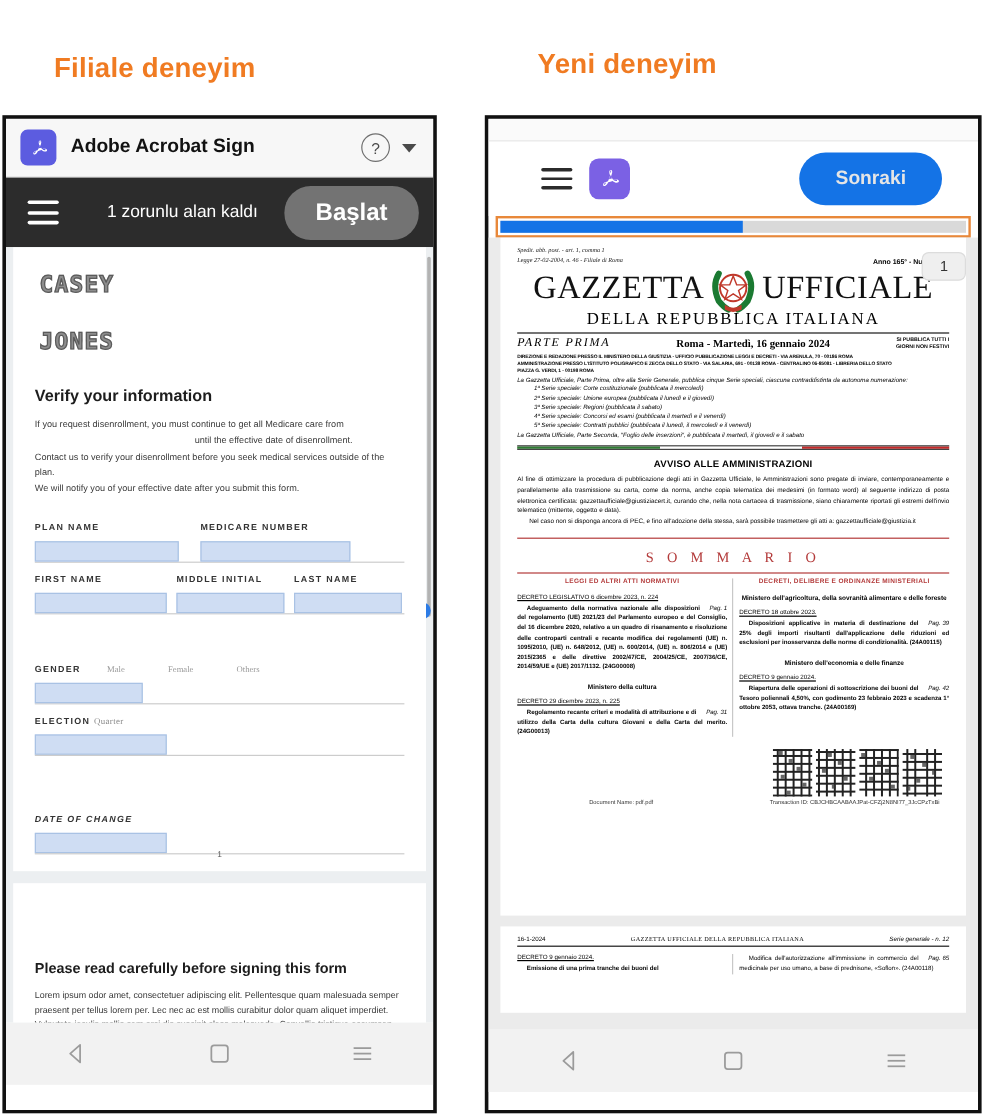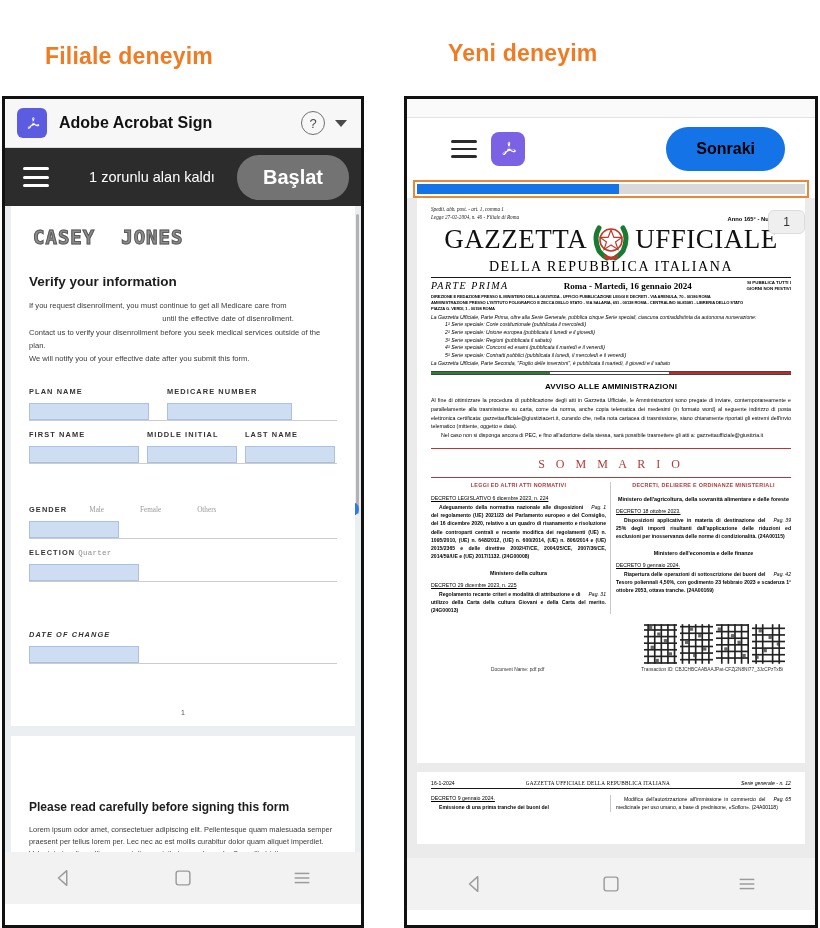--- a/index.html
+++ b/index.html
@@ -30,50 +30,50 @@
 
   .dark-bar{height:58px;background:#2c2c2c;display:flex;align-items:center;padding:0 12px;}
   .burger{width:26px;height:20px;display:flex;flex-direction:column;justify-content:space-between;margin-left:6px;flex:0 0 auto;}
   .burger i{display:block;height:3px;background:#fff;border-radius:2px;}
   .req-text{flex:1;text-align:center;color:#fff;font-size:14.5px;padding-left:18px;}
   .start-btn{background:#737373;color:#fff;border-radius:22px;padding:11px 26px;font-size:20px;font-weight:600;flex:0 0 auto;}
 
   .doc-scroll{position:relative;height:646px;background:#eceff1;overflow:hidden;}
   .doc-page{background:#fff;margin:0 6px;padding:14px 18px 10px 18px;box-sizing:border-box;position:relative;}
   .page1{height:520px;}
-  .stencil{display:flex;gap:26px;margin:6px 0 26px 4px;}
+  .stencil{display:flex;gap:26px;margin:6px 0 26px 4px;flex-direction:column;}
   .stencil span{font-family:"DejaVu Sans Mono",monospace;font-weight:bold;font-size:19px;letter-spacing:1px;
     color:#8d8d8d;-webkit-text-stroke:1px #5a5a5a;
     background:linear-gradient(180deg,#cfcfcf 0%,#8e8e8e 45%,#e3e3e3 55%,#9a9a9a 100%);
     -webkit-background-clip:text;background-clip:text;}
   .f-h2{font-size:13.5px;font-weight:bold;color:#1d1d1d;margin:4px 0 10px 0;}
   .f-p{font-size:7.6px;color:#3a3a3a;line-height:1.75;margin:0;}
   .f-row{display:flex;margin-top:16px;}
   .f-col{}
   .f-lab{font-size:7.4px;font-weight:bold;letter-spacing:1.1px;color:#333;white-space:nowrap;}
-  .f-lab .sub{font-weight:normal;letter-spacing:.3px;color:#8b8b8b;font-family:Liberation Mono, monospace;}
+  .f-lab .sub{font-weight:normal;letter-spacing:.3px;color:#8b8b8b;font-family:Liberation Serif, serif;}
   .f-fill{height:17px;background:#cfddf3;border:1px solid #a9c2e4;box-sizing:border-box;margin-top:7px;}
   .f-rule{border-bottom:1px solid #cccccc;margin-top:0;}
   .gopt{font-size:7.2px;color:#9a9a9a;font-family:"Liberation Serif",serif;}
   .pagenum{text-align:center;font-size:7px;color:#555;position:absolute;bottom:10px;left:0;right:0;}
   .page2{height:140px;margin-top:10px;padding-top:60px;}
   .blue-dot{position:absolute;right:2px;top:296px;width:14px;height:14px;border-radius:50%;background:#2c7be5;display:flex;align-items:center;justify-content:center;color:#fff;font-size:5px;}
   .vscroll{position:absolute;right:2px;top:8px;width:3px;height:300px;background:#b3b3b3;border-radius:2px;}
 
   .navbar{height:52px;background:#f2f2f2;display:flex;align-items:center;justify-content:space-around;}
   .navbar .nb{width:22px;height:22px;opacity:.55;}
 
   
   .r-top{height:18px;background:#fafafa;border-bottom:1px solid #e3e3e3;}
   .r-bar{height:62px;background:#fff;display:flex;align-items:center;padding:0 14px;}
   .burger-d{width:26px;height:18px;display:flex;flex-direction:column;justify-content:space-between;margin:0 14px 0 30px;flex:0 0 auto;}
   .burger-d i{display:block;height:2.6px;background:#2b2b2b;border-radius:2px;}
   .acro-logo2{width:34px;height:34px;border-radius:8px;background:#7B61E4;display:flex;align-items:center;justify-content:center;flex:0 0 auto;}
   .acro-logo2 svg{width:22px;height:22px;}
-  .next-btn{margin-left:auto;background:#1473E6;color:#000000;border-radius:24px;padding:13px 30px;font-size:16px;font-weight:600;margin-right:16px;}
+  .next-btn{margin-left:auto;background:#1473E6;color:#e5e5e5;border-radius:24px;padding:13px 30px;font-size:16px;font-weight:600;margin-right:16px;}
   .prog-wrap{position:relative;margin:0 6px;border:2px solid #E8883A;padding:2px;box-sizing:border-box;}
   .prog-track{height:10px;background:#d9d9d9;}
   .prog-fill{height:10px;background:#1473E6;}
   .pgbadge{position:absolute;right:10px;top:12px;background:#efefef;border:1px solid #dcdcdc;border-radius:6px;padding:4px 14px;font-size:12px;color:#333;z-index:5;}
 
   .gz-wrap{position:relative;background:#ebebeb;height:660px;overflow:hidden;}
   .gz-page{background:#fff;margin:0 10px;padding:8px 14px 6px 14px;box-sizing:border-box;position:relative;}
   .gz1{height:565px;}
   .gz-serie{text-align:center;font-family:"Liberation Serif",serif;font-style:italic;font-weight:bold;font-size:9.5px;letter-spacing:1.8px;margin:3px 0 2px;}
   .gz-headrow{display:flex;align-items:flex-end;justify-content:space-between;}

